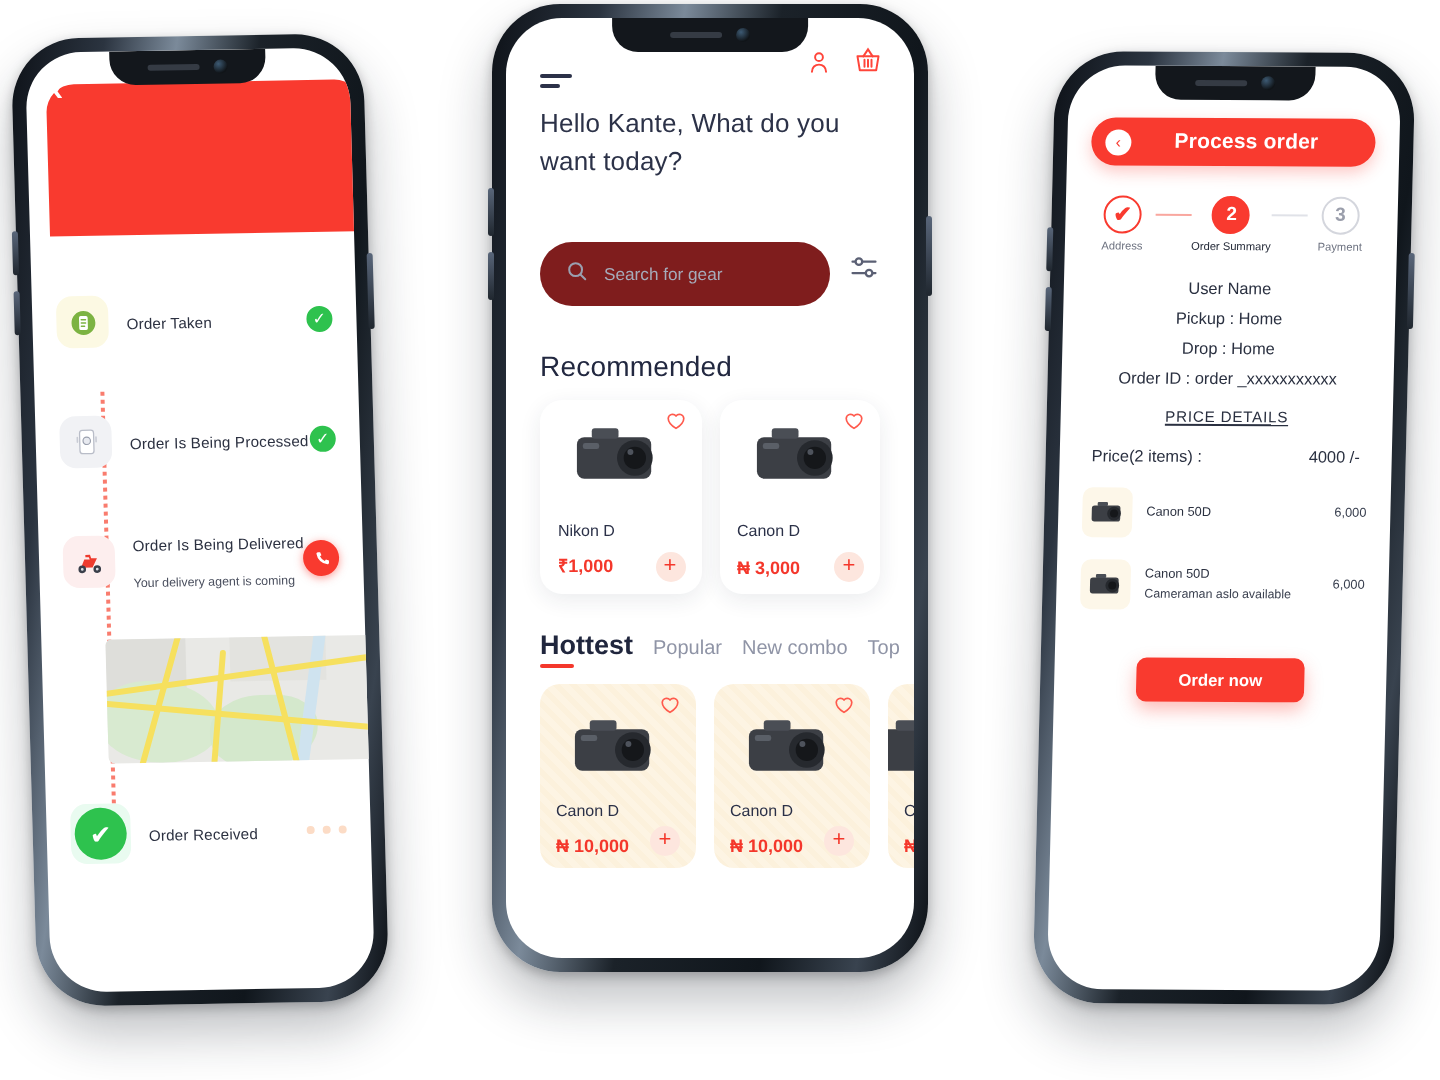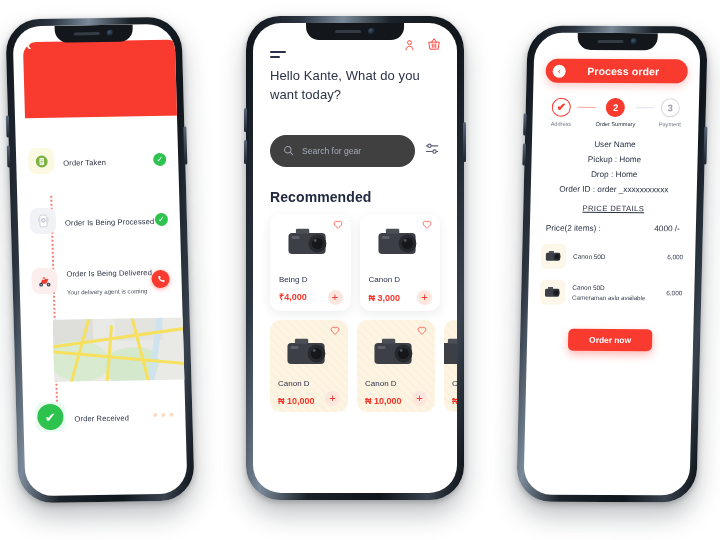--- a/index.html
+++ b/index.html
@@ -118,42 +118,42 @@
   .map .grey2  { position:absolute; left:46%; top:0; width:36%; height:36%; background:#e3e3df; }
   .map .riv { position:absolute; left:74%; top:-6%; width:6px; height:116%; background:#cfe3ef; transform: rotate(9deg); }
   .map .rd { position: absolute; background: #f6e05e; height: 3px; border-radius: 2px; }
   .map .rd.a { left:-6%; top:28%; width:116%; transform: rotate(-7deg); }
   .map .rd.b { left:-4%; top:62%; width:112%; transform: rotate(6deg); }
   .map .rd.c { left:18%; top:-20%; width:3px; height:150%; transform: rotate(17deg); }
   .map .rd.d { left:64%; top:-24%; width:3px; height:160%; transform: rotate(-13deg); }
   .map .rd.e { left:40%; top:10%; width:3px; height:100%; transform: rotate(6deg); }
 
   
-  #phone2 { left: 246px; top: 16px; width: 218px; height: 484px; }
+  #phone2 { left: 246px; top: 2px; width: 218px; height: 484px; }
   #phone2 .glass { background: #fff; }
   .p2 { position: absolute; inset: 0; padding: 18px 17px 0 17px; }
   .p2-topicons { position: absolute; right: 16px; top: 14px; display: flex; gap: 11px; align-items: center; z-index: 30; }
   .ic-user, .ic-cart { color: #ff453a; }
   .hamb { margin-top: 10px; width: 16px; }
   .hamb i { display: block; height: 2px; border-radius: 2px; background: #2b3148; margin-bottom: 3px; }
   .hamb i:nth-child(1) { width: 16px; }
   .hamb i:nth-child(2) { width: 10px; }
   .greet { margin-top: 9px; font-size: 13px; line-height: 1.45; color: #2c3248; letter-spacing: .1px; max-width: 150px; }
   .searchwrap { margin-top: 30px; display: flex; align-items: center; gap: 9px; }
   .searchbox {
-    flex: 1 1 auto; height: 32px; border-radius: 16px; background: #404040;
+    flex: 1 1 auto; height: 32px; border-radius: 16px; background: #7f1d1d;
     display: flex; align-items: center; gap: 8px; padding: 0 13px;
   }
   .searchbox input {
     border: 0; background: transparent; outline: none; width: 100%;
     font-family: inherit; font-size: 8.6px; color: #8d93a4;
   }
   .searchbox input::placeholder { color: #a6abba; }
   .filt { width: 16px; flex: 0 0 16px; color: #5b6074; }
-  .sect-title { margin-top: 22px; font-size: 14px; font-weight: 700; color: #222840; letter-spacing: .1px; }
+  .sect-title { margin-top: 22px; font-size: 14px; font-weight: 400; color: #222840; letter-spacing: .1px; }
 
   .cardrow { display: flex; gap: 9px; margin-top: 9px; }
   .pcard {
     flex: 1 1 0; height: 97px; border-radius: 11px; background: #fff;
     box-shadow: 0 3px 11px rgba(38,45,70,.09); position: relative;
     padding: 7px 9px;
   }
   .heart { position: absolute; right: 8px; top: 6px; color: #ff5a4d; font-size: 9px; }
   .cam-art { position: absolute; left: 50%; top: 30px; transform: translate(-50%,-50%); }
   .pname { position: absolute; left: 9px; bottom: 27px; font-size: 8px; color: #2b3148; }
@@ -400,22 +400,22 @@
             <span class="cam-art">
               <svg width="52" height="36" viewBox="0 0 70 48">
                 <rect x="6" y="12" width="50" height="28" rx="5" fill="#3c3f45"></rect>
                 <rect x="16" y="6" width="18" height="7" rx="2" fill="#4a4e55"></rect>
                 <circle cx="45" cy="26" r="12" fill="#26292e"></circle>
                 <circle cx="45" cy="26" r="7.5" fill="#15171a"></circle>
                 <circle cx="42" cy="22" r="2" fill="#5d636d" opacity=".8"></circle>
                 <rect x="10" y="16" width="11" height="4" rx="1.6" fill="#5a5f67"></rect>
               </svg>
             </span>
-            <span class="pname">Being D</span>
-            <span class="pprice">₹4,000</span>
+            <span class="pname">Nikon D</span>
+            <span class="pprice">₹1,000</span>
             <span class="plus">+</span>
           </div>
 
           <div class="pcard">
             <span class="heart">
               <svg width="10" height="9" viewBox="0 0 24 22" fill="none" stroke="currentColor" stroke-width="2">
                 <path d="M12 20S2.5 14 2.5 7.8A5.3 5.3 0 0 1 12 5a5.3 5.3 0 0 1 9.5 2.8C21.5 14 12 20 12 20z" stroke-linejoin="round"></path>
               </svg>
             </span>
             <span class="cam-art">
@@ -427,20 +427,26 @@
                 <circle cx="42" cy="22" r="2" fill="#5d636d" opacity=".8"></circle>
                 <rect x="10" y="16" width="11" height="4" rx="1.6" fill="#5a5f67"></rect>
               </svg>
             </span>
             <span class="pname">Canon D</span>
             <span class="pprice">₦ 3,000</span>
             <span class="plus">+</span>
           </div>
         </div>
 
+        <div class="tabs">
+          <span class="tab active">Hottest</span>
+          <span class="tab">Popular</span>
+          <span class="tab">New combo</span>
+          <span class="tab">Top</span>
+        </div>
 
         <div class="hotrow">
           <div class="hcard">
             <span class="heart">
               <svg width="10" height="9" viewBox="0 0 24 22" fill="none" stroke="currentColor" stroke-width="2">
                 <path d="M12 20S2.5 14 2.5 7.8A5.3 5.3 0 0 1 12 5a5.3 5.3 0 0 1 9.5 2.8C21.5 14 12 20 12 20z" stroke-linejoin="round"></path>
               </svg>
             </span>
             <span class="cam-art" style="top:34px">
               <svg width="52" height="36" viewBox="0 0 70 48">

